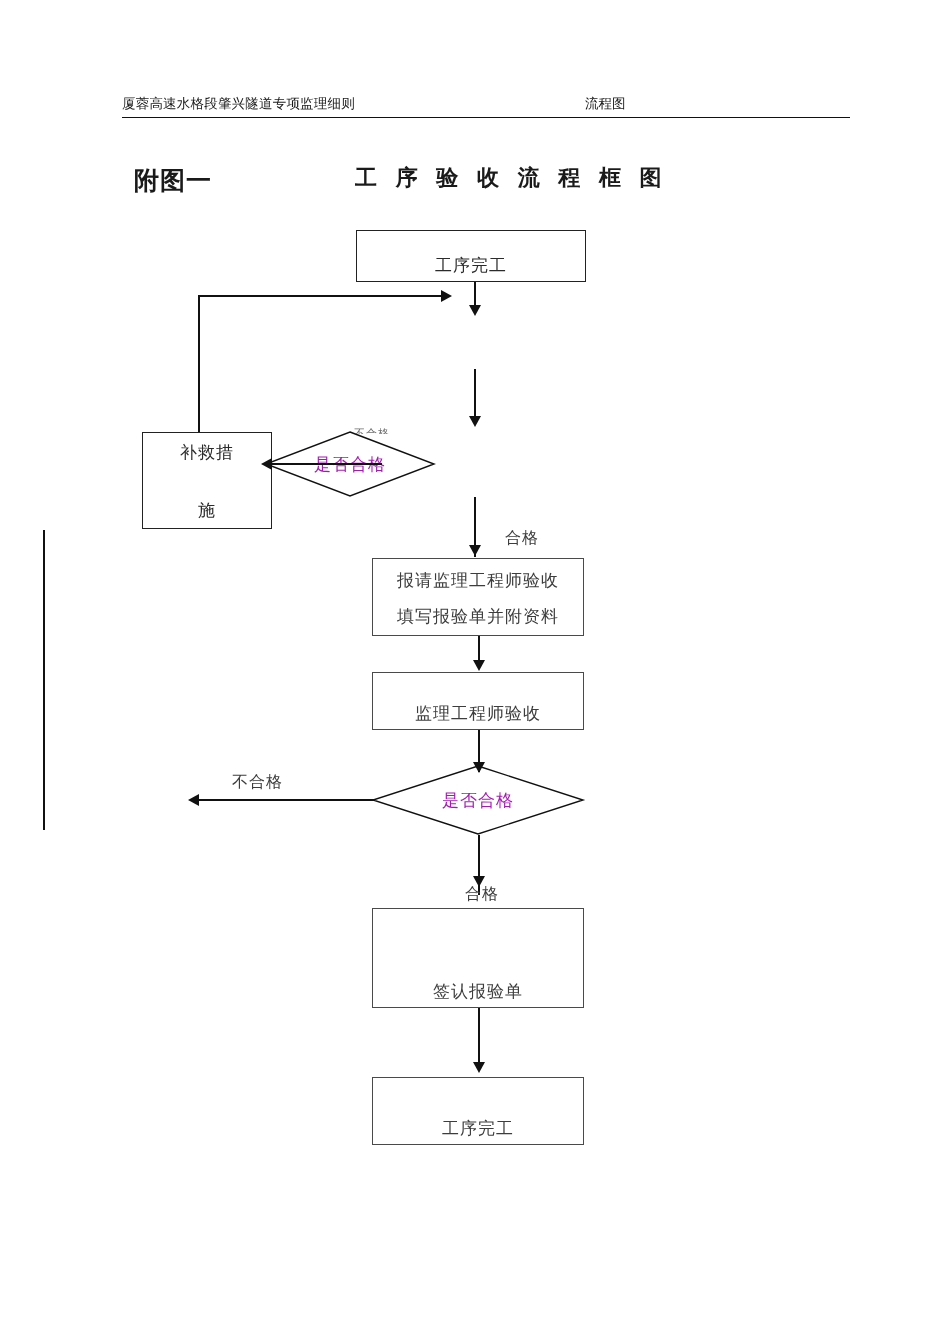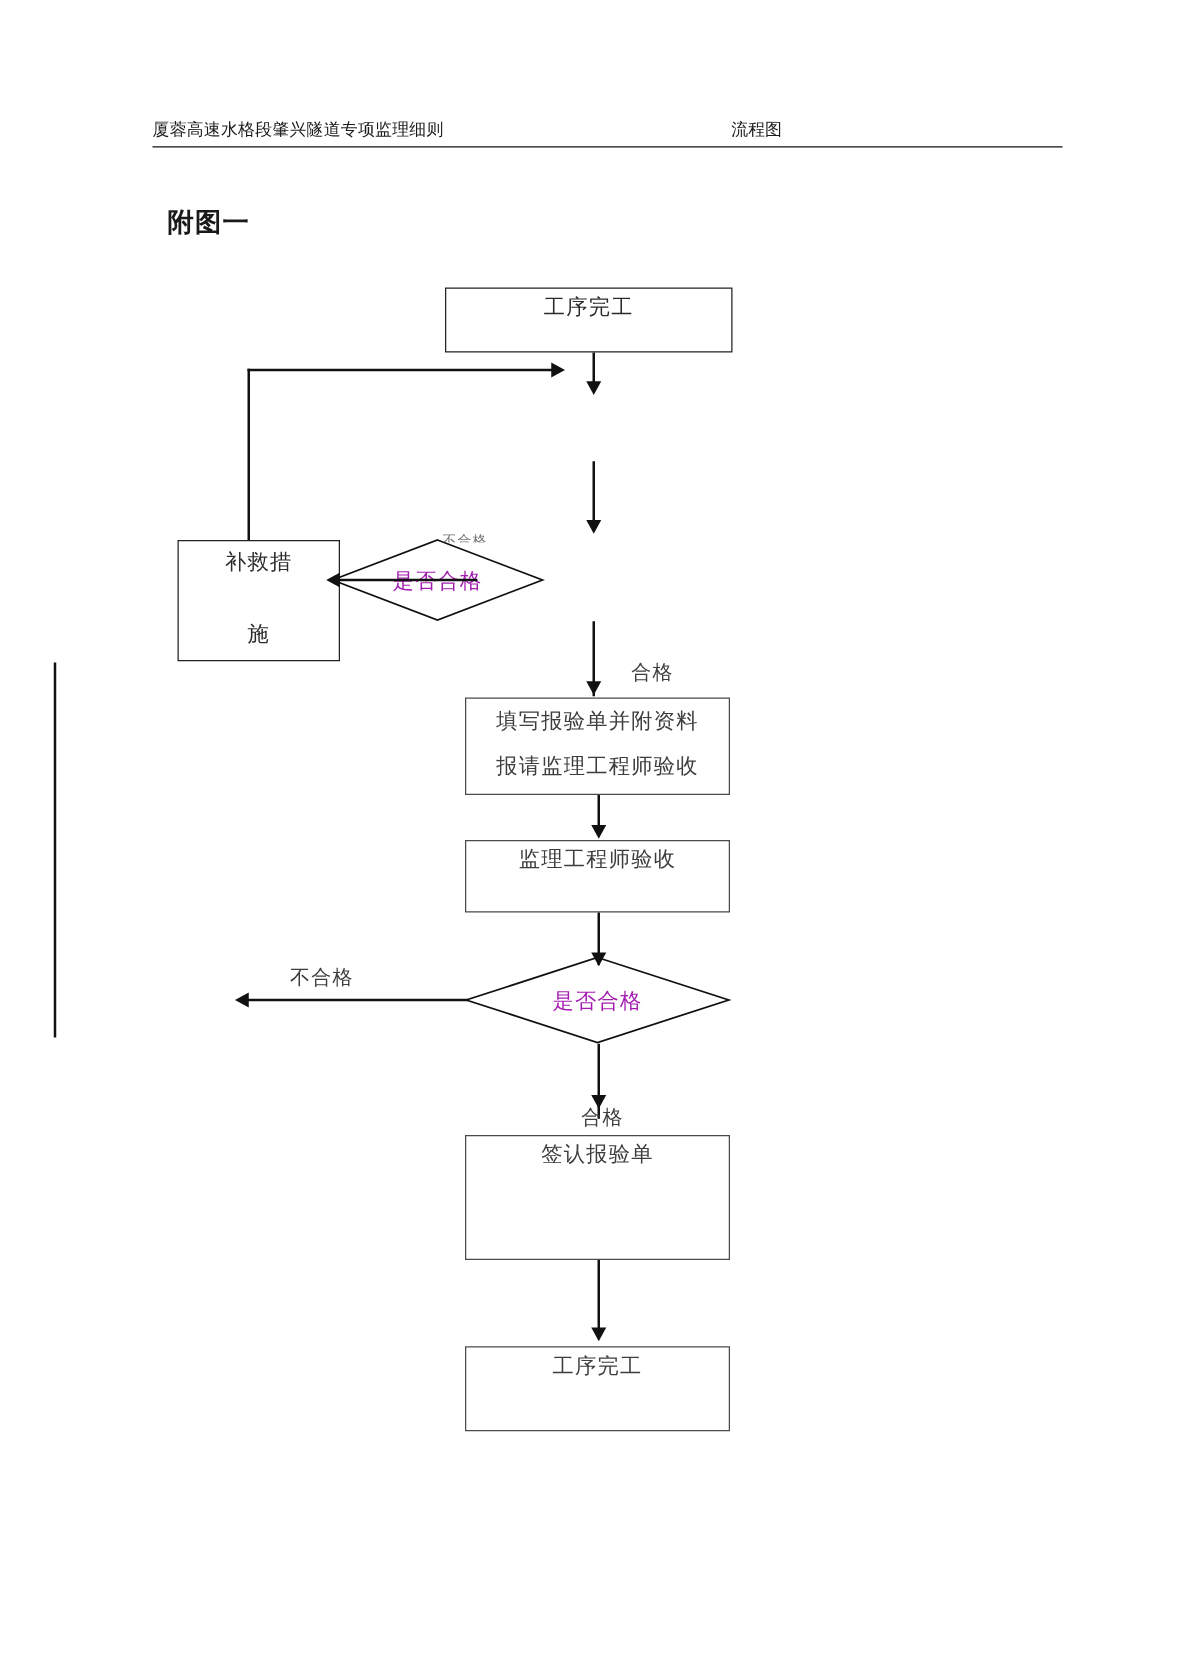--- a/index.html
+++ b/index.html
@@ -53,21 +53,21 @@
     width: 728px;
     height: 0;
     border-top: 1.4px solid #111;
   }
 
   
   .fig-label {
     position: absolute;
     left: 134px;
     top: 164px;
-    font-size: 21px;
+    font-size: 25px;
     font-weight: bold;
     font-family: Liberation Mono, monospace;
     letter-spacing: 1px;
     white-space: nowrap;
   }
   .main-title {
     position: absolute;
     left: 355px;
     top: 163px;
     font-size: 22px;
@@ -87,21 +87,21 @@
 
   
   .node-box {
     position: absolute;
     border: 1.3px solid #4a4a4a;
     background: transparent;
     box-sizing: border-box;
     display: flex;
     flex-direction: column;
     align-items: center;
-    justify-content: flex-start;
+    justify-content: flex-end;
     font-size: 17px;
     line-height: 30px;
     letter-spacing: 1px;
     color: #3d3d3d;
     white-space: nowrap;
   }
   .node-box.plain-dark {
     border-color: #222;
     color: #2b2b2b;
   }
@@ -180,20 +180,21 @@
 
 <div class="page">
 
   <div class="header-row">
     <span class="header-left">厦蓉高速水格段肇兴隧道专项监理细则</span>
     <span class="header-right">流程图</span>
   </div>
   <div class="header-rule"></div>
 
   <div class="fig-label">附图一</div>
+  <div class="main-title">工 序 验 收 流 程 框 图</div>
 
   <div class="margin-bar b1"></div>
 
   <div class="node-box plain-dark" style="left:356px; top:230px; width:230px; height:52px;">
     <span>工序完工</span>
   </div>
 
   <div class="conn v" style="left:474px; top:282px; height:26px;"></div>
   <div class="arrowhead down" style="left:469px; top:305px;"></div>
 
@@ -220,22 +221,22 @@
   <div class="conn h" style="left:272px; top:463px; width:110px;"></div>
   <div class="arrowhead left" style="left:261px; top:458px;"></div>
 
   <div class="edge-label faint" style="left:354px; top:427px;">不合格</div>
 
   <div class="conn v" style="left:474px; top:497px; height:60px;"></div>
   <div class="arrowhead down" style="left:469px; top:545px;"></div>
   <div class="edge-label" style="left:505px; top:528px;">合格</div>
 
   <div class="node-box" style="left:372px; top:558px; width:212px; height:78px; line-height:36px;">
+    <span>报请监理工程师验收</span>
     <span>填写报验单并附资料</span>
-    <span>报请监理工程师验收</span>
   </div>
 
   <div class="conn v" style="left:478px; top:636px; height:32px;"></div>
   <div class="arrowhead down" style="left:473px; top:660px;"></div>
 
   <div class="node-box" style="left:372px; top:672px; width:212px; height:58px;">
     <span>监理工程师验收</span>
   </div>
 
   <div class="conn v" style="left:478px; top:730px; height:42px;"></div>

